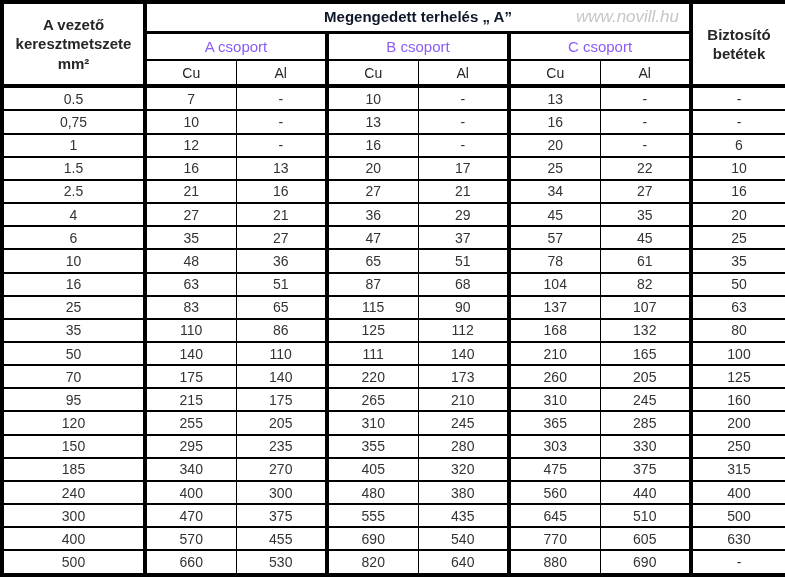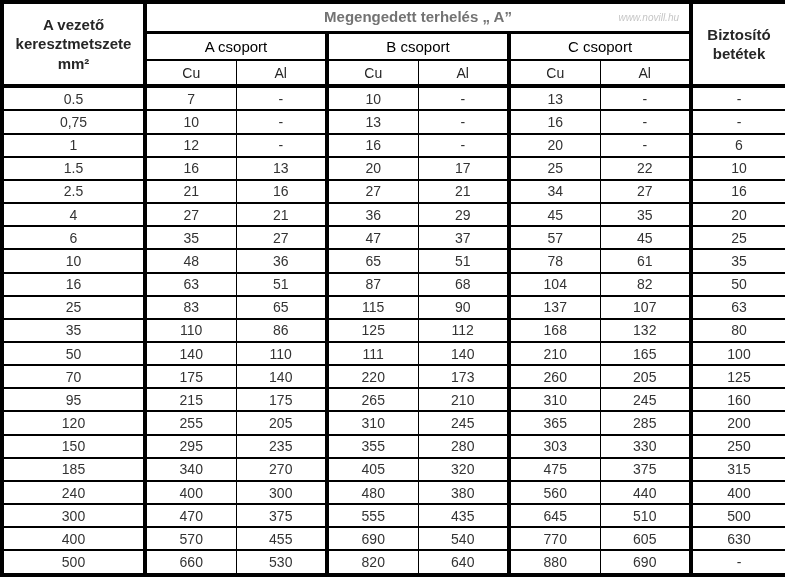--- a/index.html
+++ b/index.html
@@ -36,44 +36,44 @@
   tr.row-groups { height: 28px; }
   tr.row-subs   { height: 26px; }
 
   th.title-cell {
     position: relative;
     border-bottom: 3px solid #000000;
   }
   .title-text {
     font-size: 15px;
     font-weight: 700;
-    color: #737373;
+    color: #0f172a;
   }
   .watermark {
     position: absolute;
     right: 10px;
     top: 50%;
     transform: translateY(-50%);
-    font-size: 10px;
+    font-size: 17px;
     font-style: italic;
     font-weight: 400;
     color: #c6c6c6;
   }
   th.span-cell { border-bottom: 4px solid #000000; }
   .hdr-line {
     display: block;
     font-size: 15px;
     font-weight: 700;
     color: #262626;
     line-height: 1.3;
   }
   tr.row-groups th {
     font-size: 15px;
     font-weight: 400;
-    color: #000000;
+    color: #8b5cf6;
     border-bottom: 2px solid #000000;
   }
   tr.row-subs th {
     font-size: 14px;
     font-weight: 400;
     color: #262626;
     border-bottom: 4px solid #000000;
     text-align: center;
   }
   

